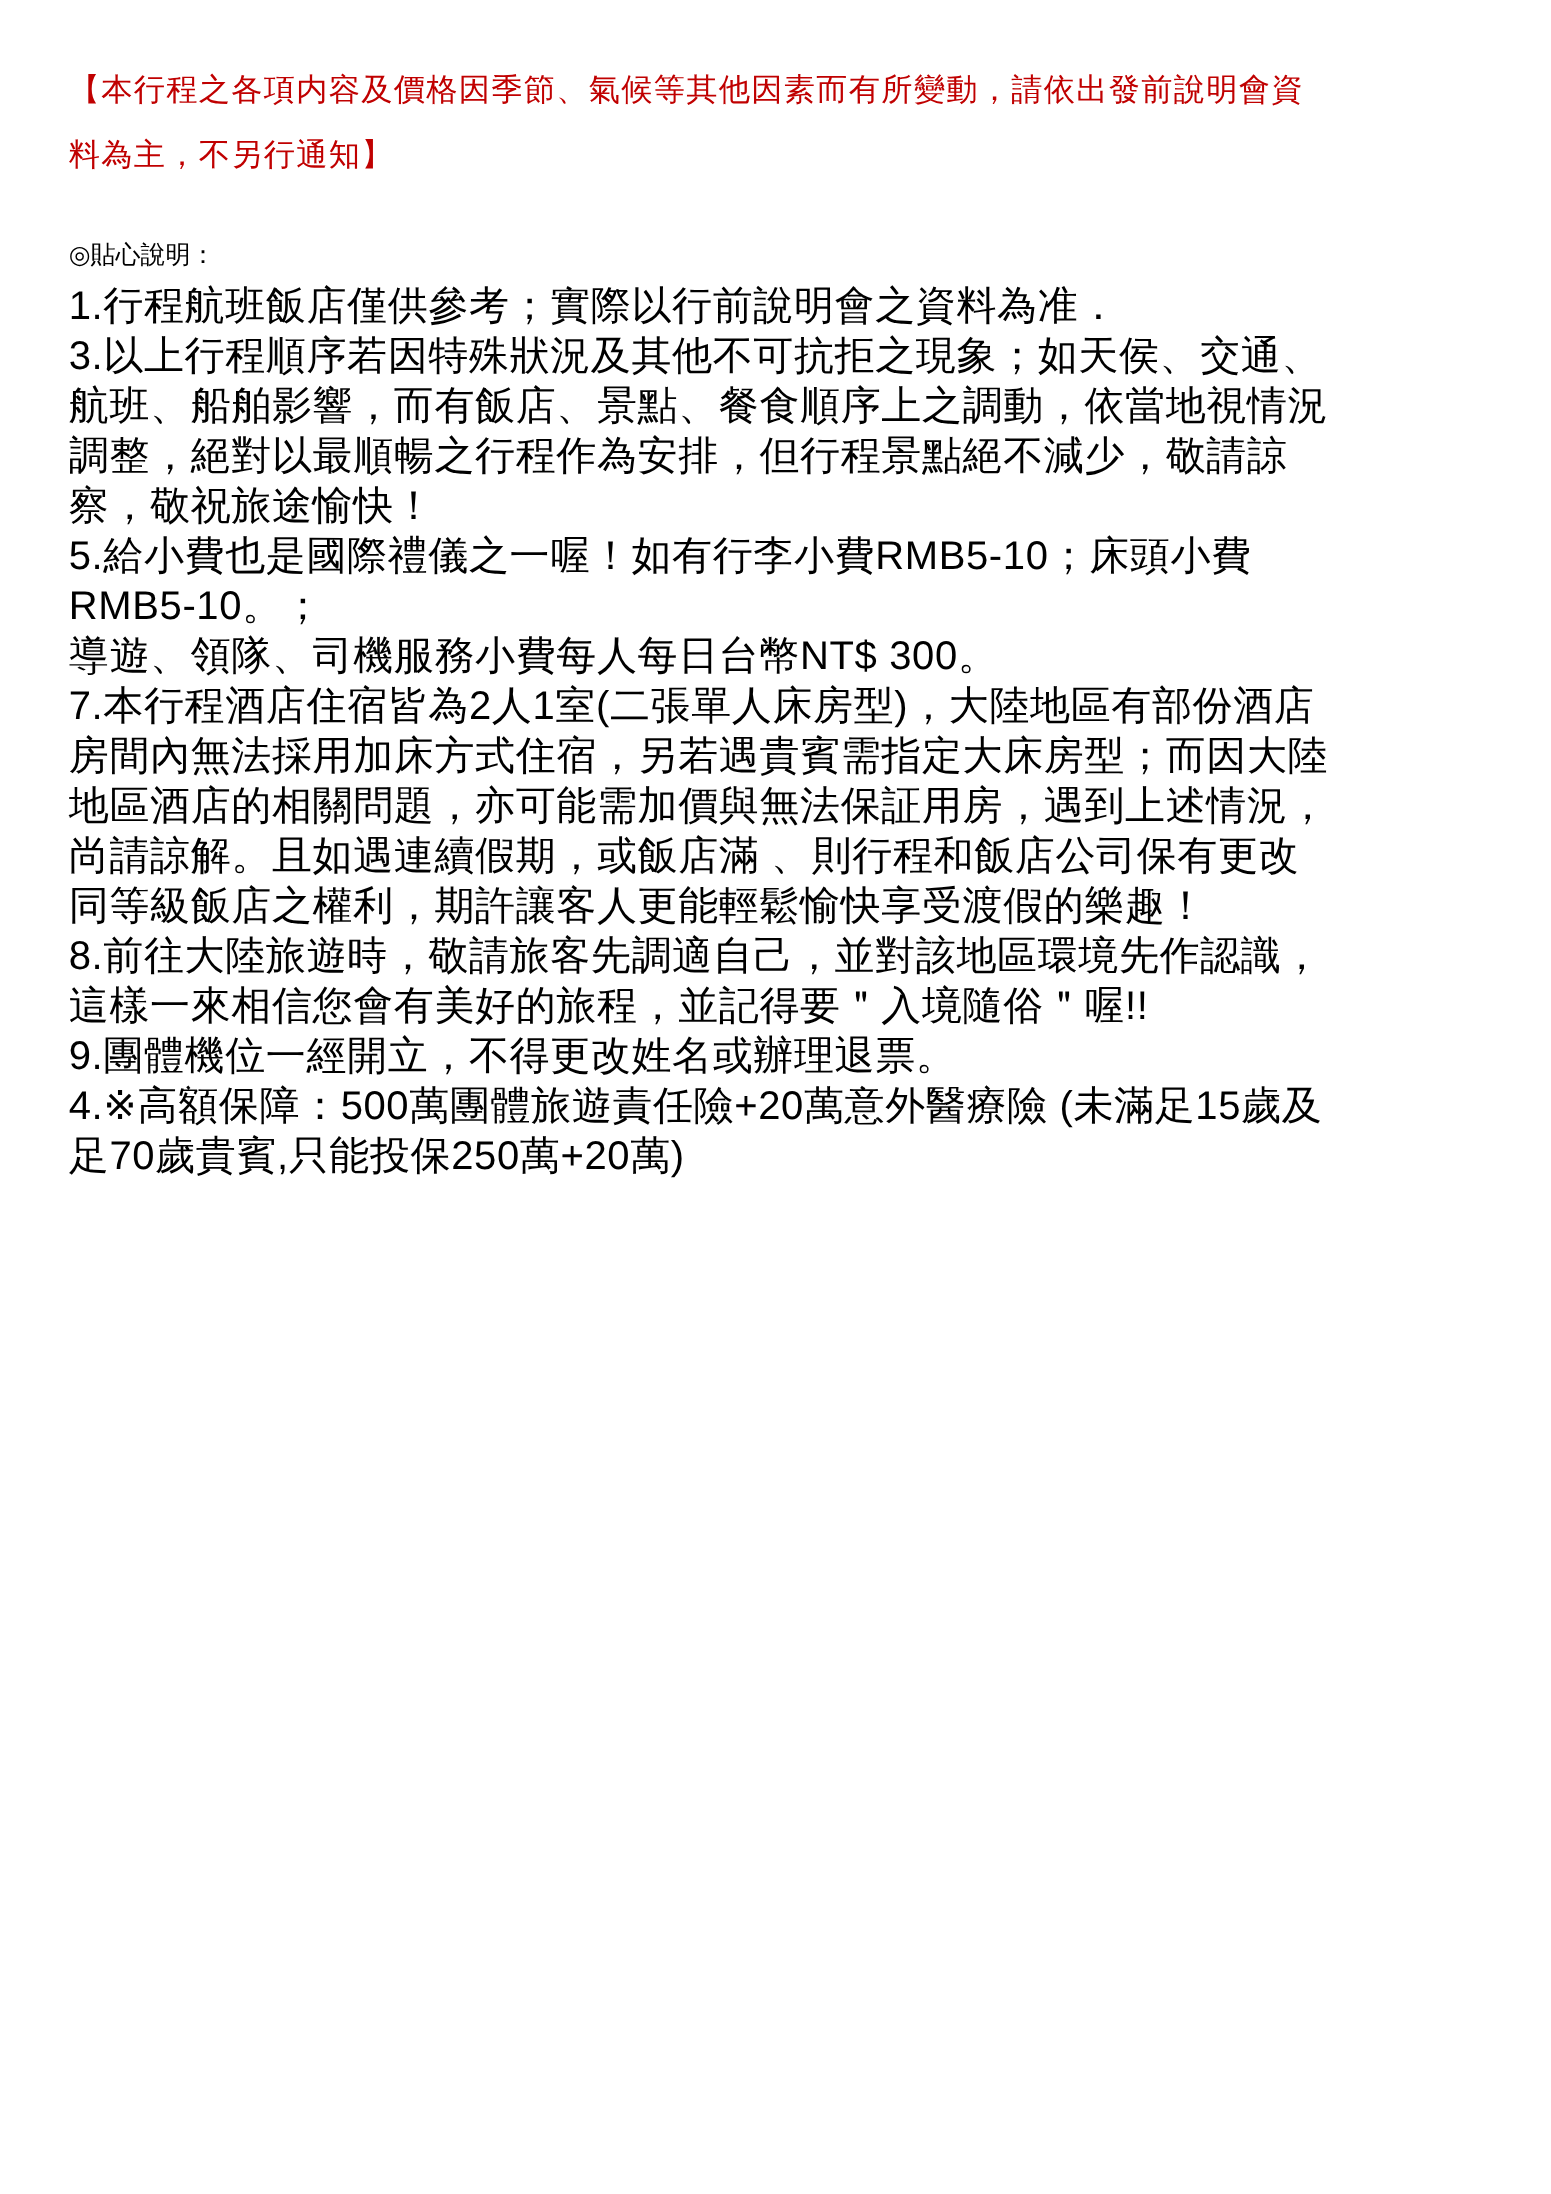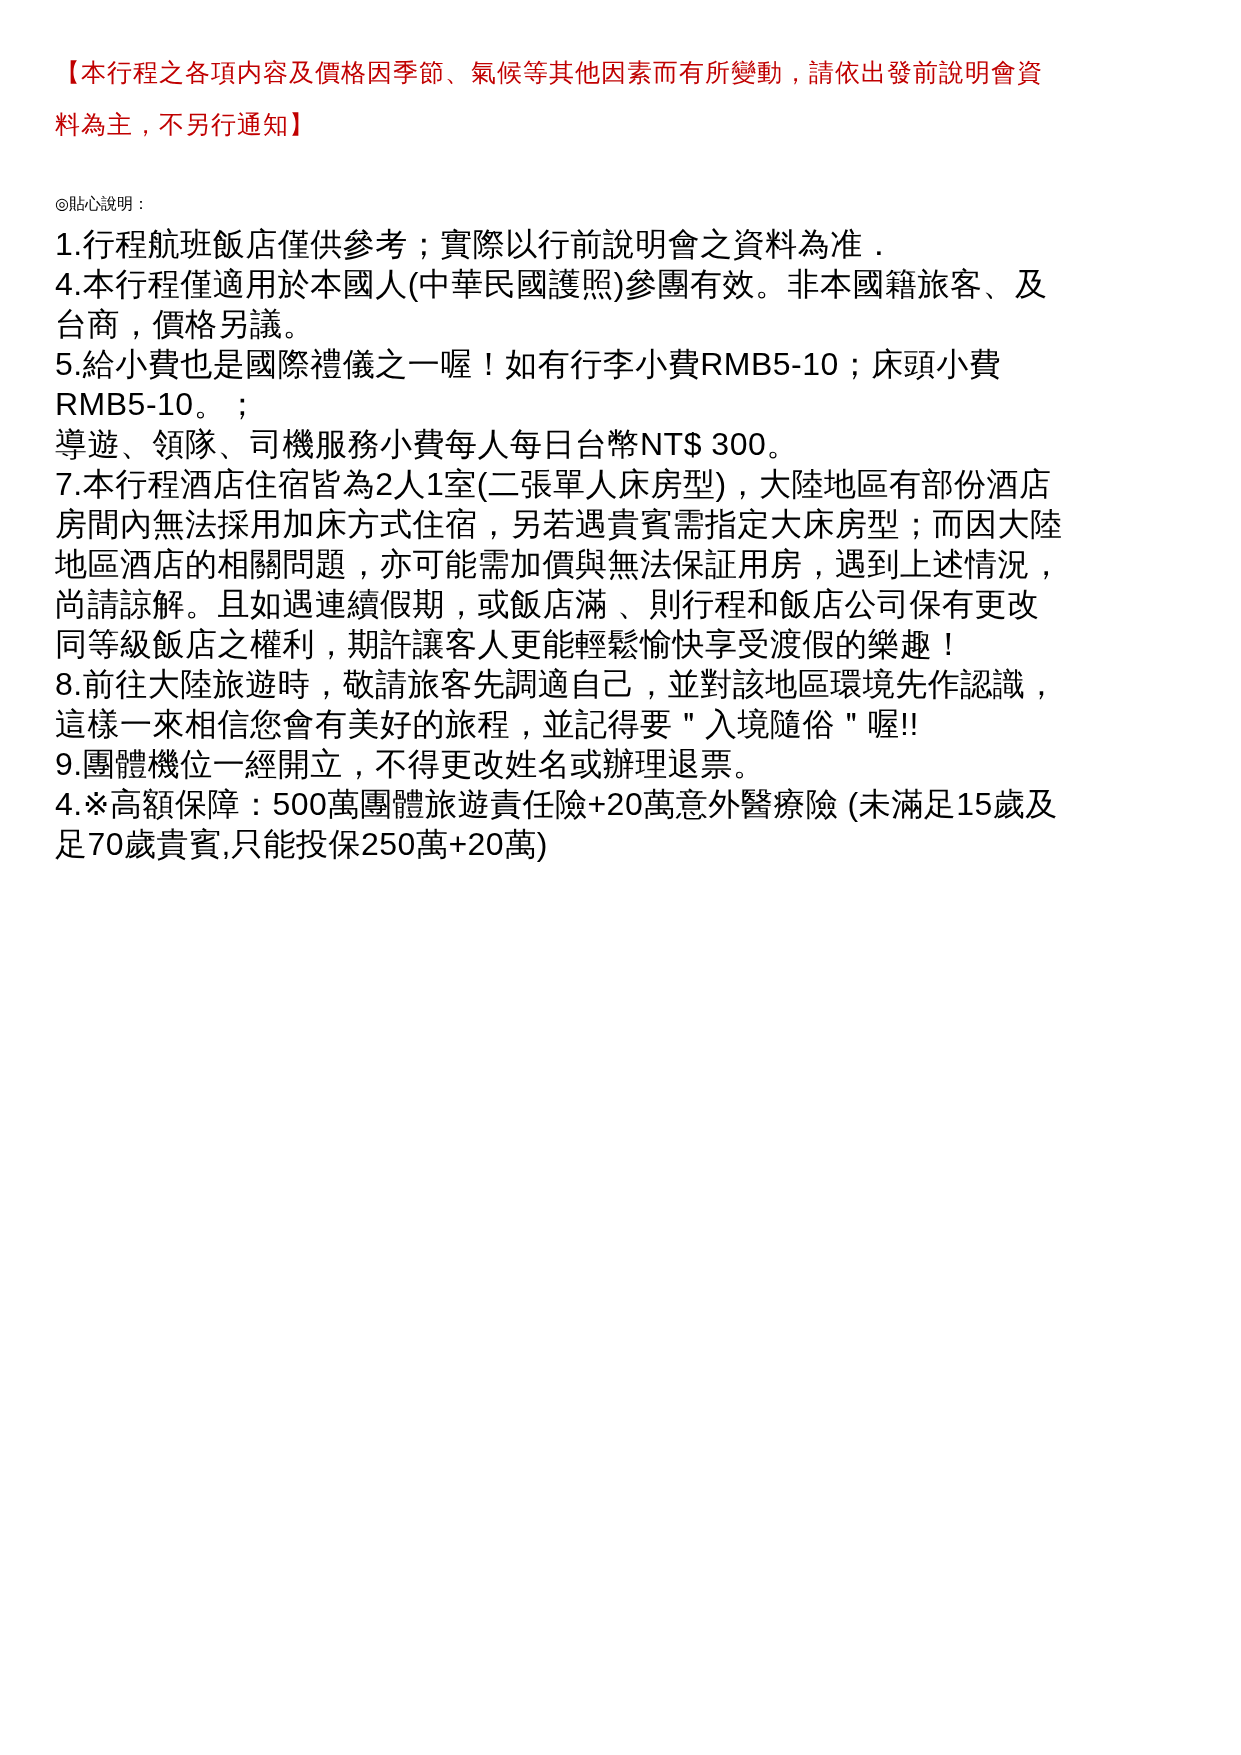--- a/index.html
+++ b/index.html
@@ -26,21 +26,21 @@
     color: #c00000;
     font-size: 25px;
     line-height: 52px;
     letter-spacing: 1px;
   }
   .spacer {
     height: 34px;
   }
   .notes-heading {
     margin: 0;
-    font-size: 16px;
+    font-size: 20px;
     line-height: 40px;
     font-weight: normal;
   }
   .note {
     margin: 0;
     font-size: 32px;
     line-height: 40px;
     white-space: pre-wrap;
     overflow-wrap: break-word;
     letter-spacing: 0.5px;
@@ -52,21 +52,21 @@
 <div class="page">
 
   <p class="notice" style="color: rgb(192, 0, 0);">【本行程之各項内容及價格因季節、氣候等其他因素而有所變動，請依出發前說明會資料為主，不另行通知】</p>
 
   <div class="spacer"></div>
 
   <p class="notes-heading">◎貼心說明：</p>
 
   <div id="notes">
       <p class="note">1.行程航班飯店僅供參考；實際以行前說明會之資料為准．</p>
-      <p class="note">4.本行程僅適用於本國人(中華民國護照)參團有效。非本國籍旅客、及台商，價格另議。</p>
+      <p class="note">3.以上行程順序若因特殊狀況及其他不可抗拒之現象；如天侯、交通、航班、船舶影響，而有飯店、景點、餐食順序上之調動，依當地視情況調整，絕對以最順暢之行程作為安排，但行程景點絕不減少，敬請諒察，敬祝旅途愉快！</p>
       <p class="note">5.給小費也是國際禮儀之一喔！如有行李小費RMB5-10；床頭小費RMB5-10。；
 導遊、領隊、司機服務小費每人每日台幣NT$ 300。</p>
       <p class="note">7.本行程酒店住宿皆為2人1室(二張單人床房型)，大陸地區有部份酒店房間內無法採用加床方式住宿，另若遇貴賓需指定大床房型；而因大陸地區酒店的相關問題，亦可能需加價與無法保証用房，遇到上述情況，尚請諒解。且如遇連續假期，或飯店滿 、則行程和飯店公司保有更改同等級飯店之權利，期許讓客人更能輕鬆愉快享受渡假的樂趣！</p>
       <p class="note">8.前往大陸旅遊時，敬請旅客先調適自己，並對該地區環境先作認識，這樣一來相信您會有美好的旅程，並記得要＂入境隨俗＂喔!!</p>
       <p class="note">9.團體機位一經開立，不得更改姓名或辦理退票。</p>
       <p class="note">4.※高額保障：500萬團體旅遊責任險+20萬意外醫療險 (未滿足15歲及足70歲貴賓,只能投保250萬+20萬)</p>
     </div>
 
 </div>
 

